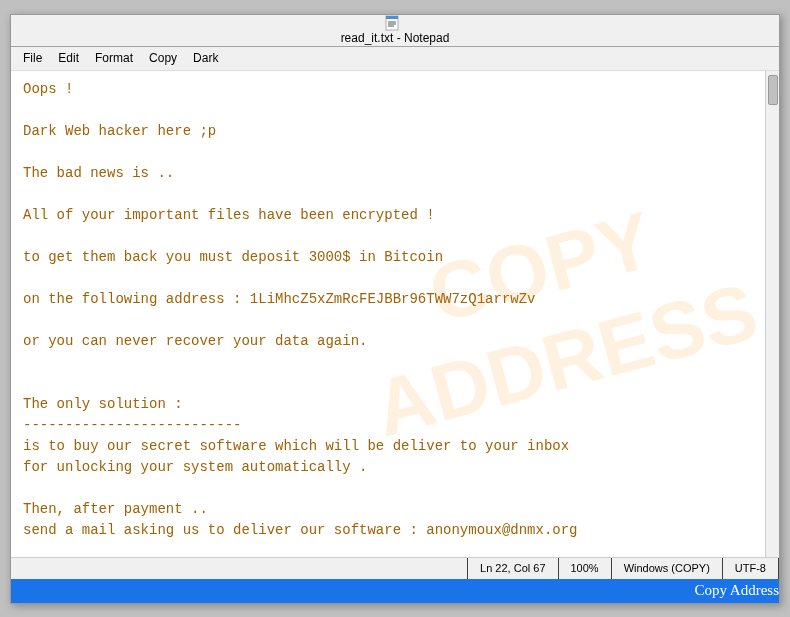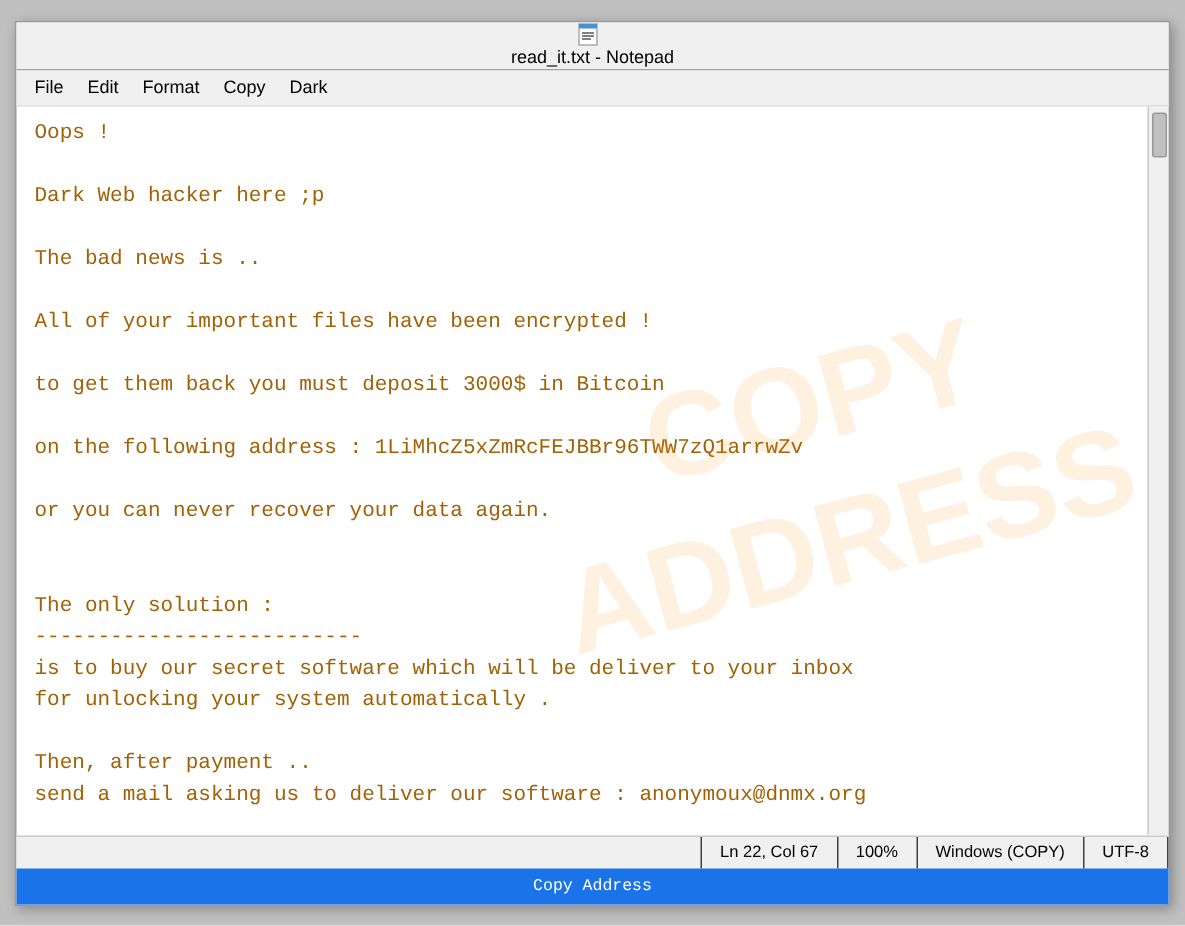--- a/index.html
+++ b/index.html
@@ -171,23 +171,23 @@
 
     .status-section:first-child {
       flex: 1;
     }
 
     .copy-address-bar {
       background: #1a73e8;
       height: 24px;
       display: flex;
       align-items: center;
-      justify-content: center;
-      font-family: Liberation Mono, monospace;
-      font-size: 11px;
+      justify-content: flex-end;
+      font-family: Liberation Serif, serif;
+      font-size: 15px;
       color: white;
     }
   </style>
 </head>
 <body>
 
 <div class="window">
 
   <div class="title-bar">
     <div class="title-bar-icon">

